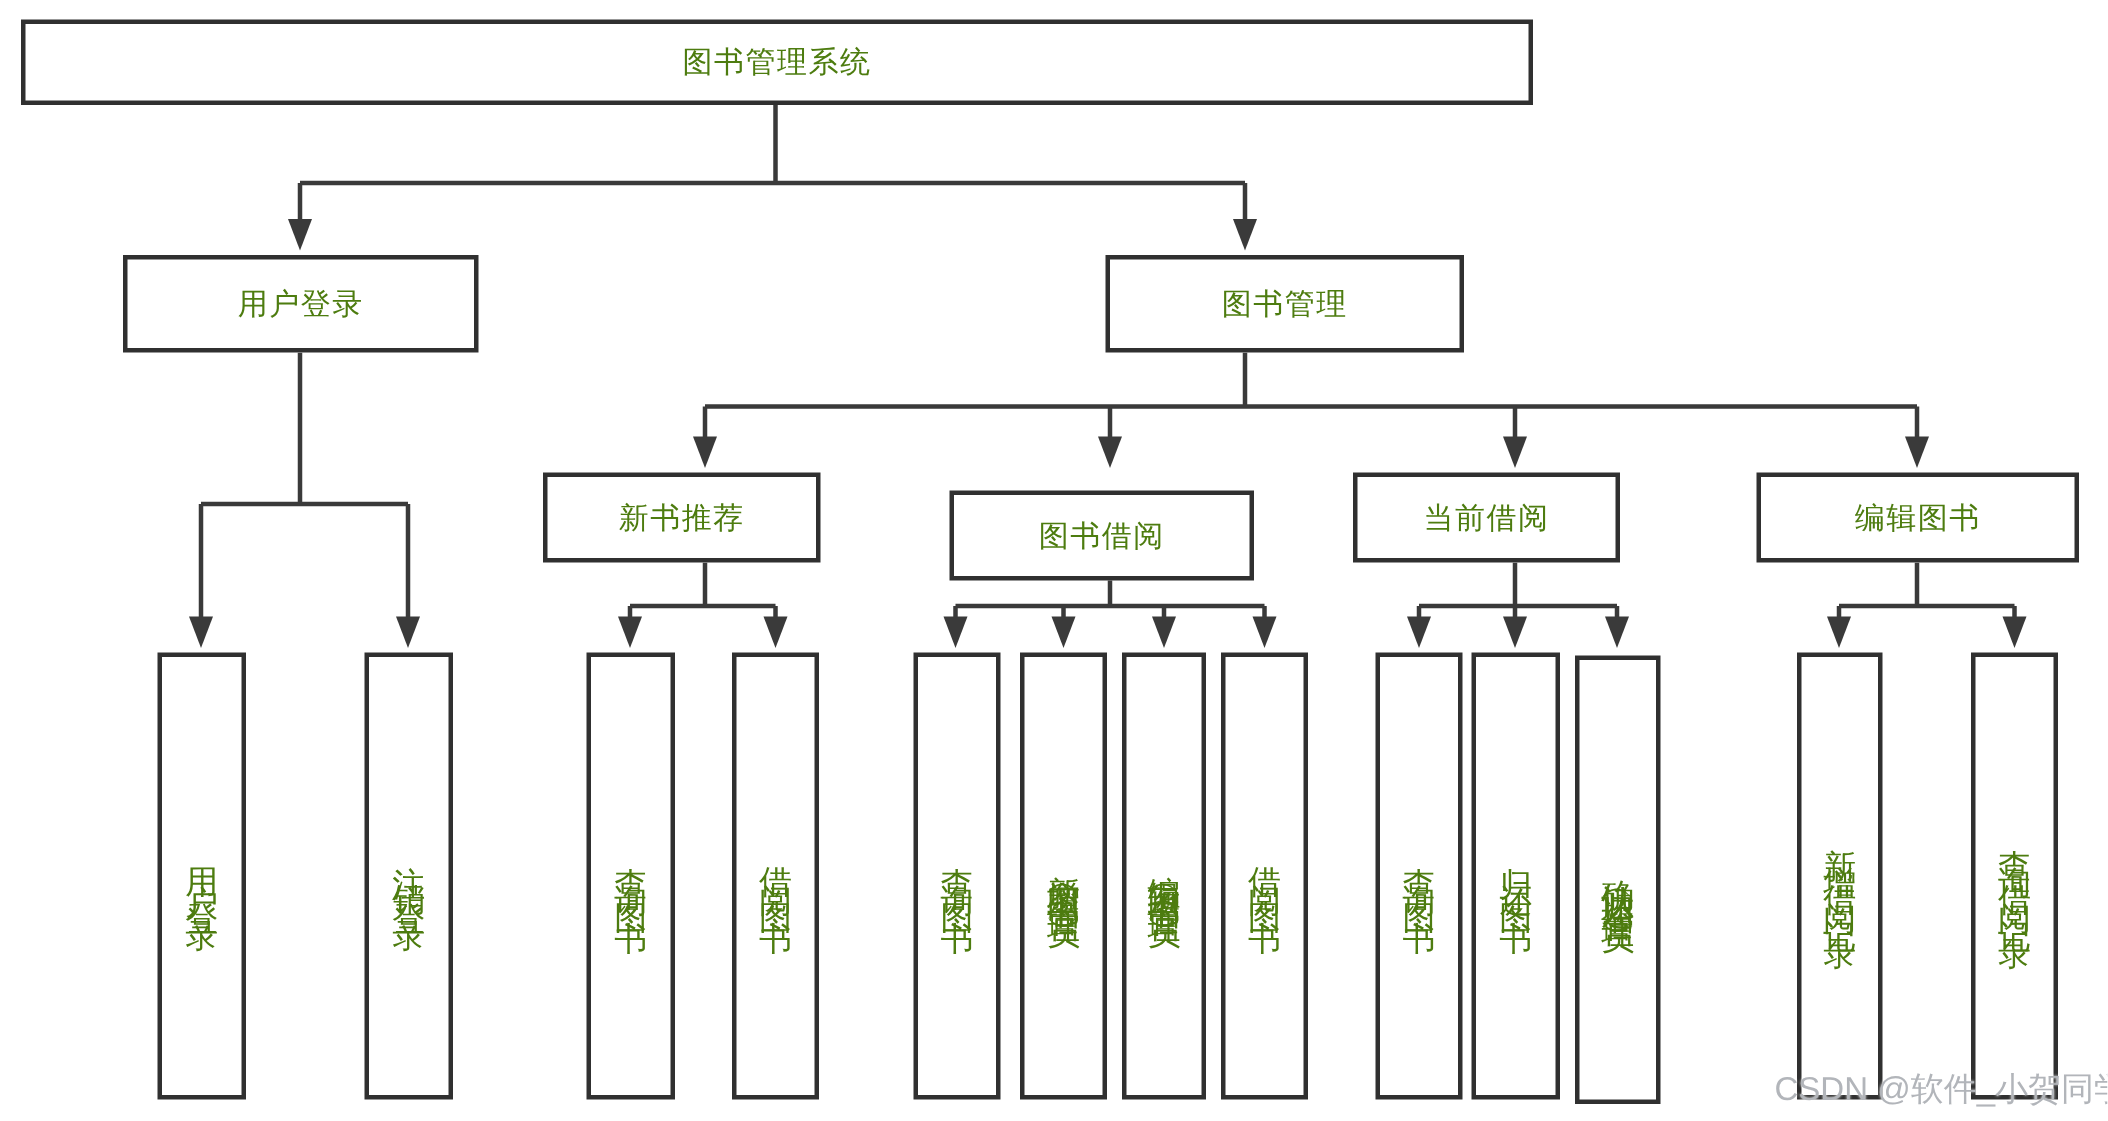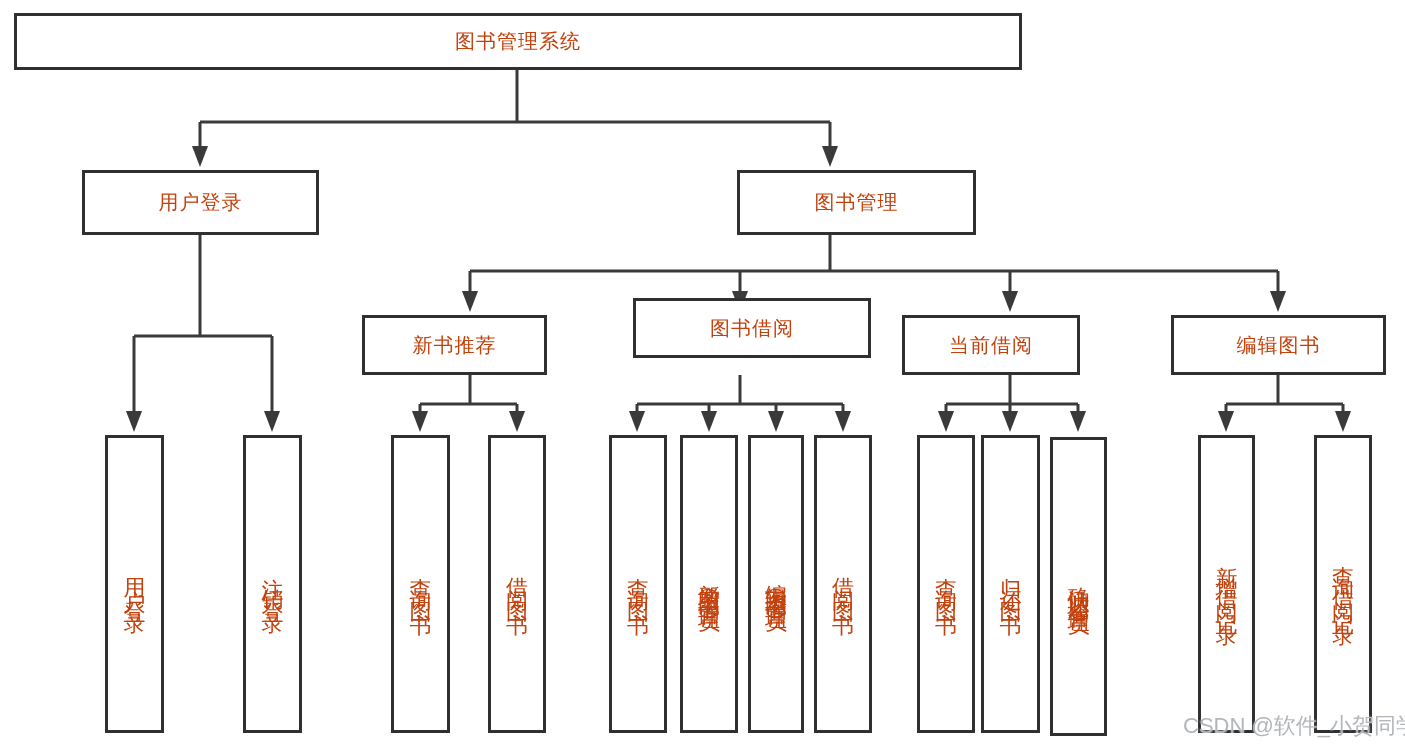--- a/index.html
+++ b/index.html
@@ -18,21 +18,21 @@
     pointer-events: none;
   }
   .node {
     position: absolute;
     box-sizing: border-box;
     border: 3px solid #303030;
     background: #ffffff;
     display: flex;
     align-items: center;
     justify-content: center;
-    color: #c2410c;
+    color: #4d7c0f;
   }
   .node.h span {
     font-size: 20px;
     letter-spacing: 1px;
     white-space: nowrap;
   }
   .node.leaf span {
     writing-mode: vertical-rl;
     text-orientation: mixed;
     font-size: 22px;
@@ -97,21 +97,21 @@
   <div class="node h" style="left:82px; top:170px; width:237px; height:65px">
     <span>用户登录</span>
   </div>
   <div class="node h" style="left:737px; top:170px; width:239px; height:65px">
     <span>图书管理</span>
   </div>
 
   <div class="node h" style="left:362px; top:315px; width:185px; height:60px">
     <span>新书推荐</span>
   </div>
-  <div class="node h" style="left:633px; top:298px; width:238px; height:60px">
+  <div class="node h" style="left:633px; top:327px; width:203px; height:60px">
     <span>图书借阅</span>
   </div>
   <div class="node h" style="left:902px; top:315px; width:178px; height:60px">
     <span>当前借阅</span>
   </div>
   <div class="node h" style="left:1171px; top:315px; width:215px; height:60px">
     <span>编辑图书</span>
   </div>
 
   <div class="node leaf" style="left:105px; top:435px; width:59px; height:298px">

